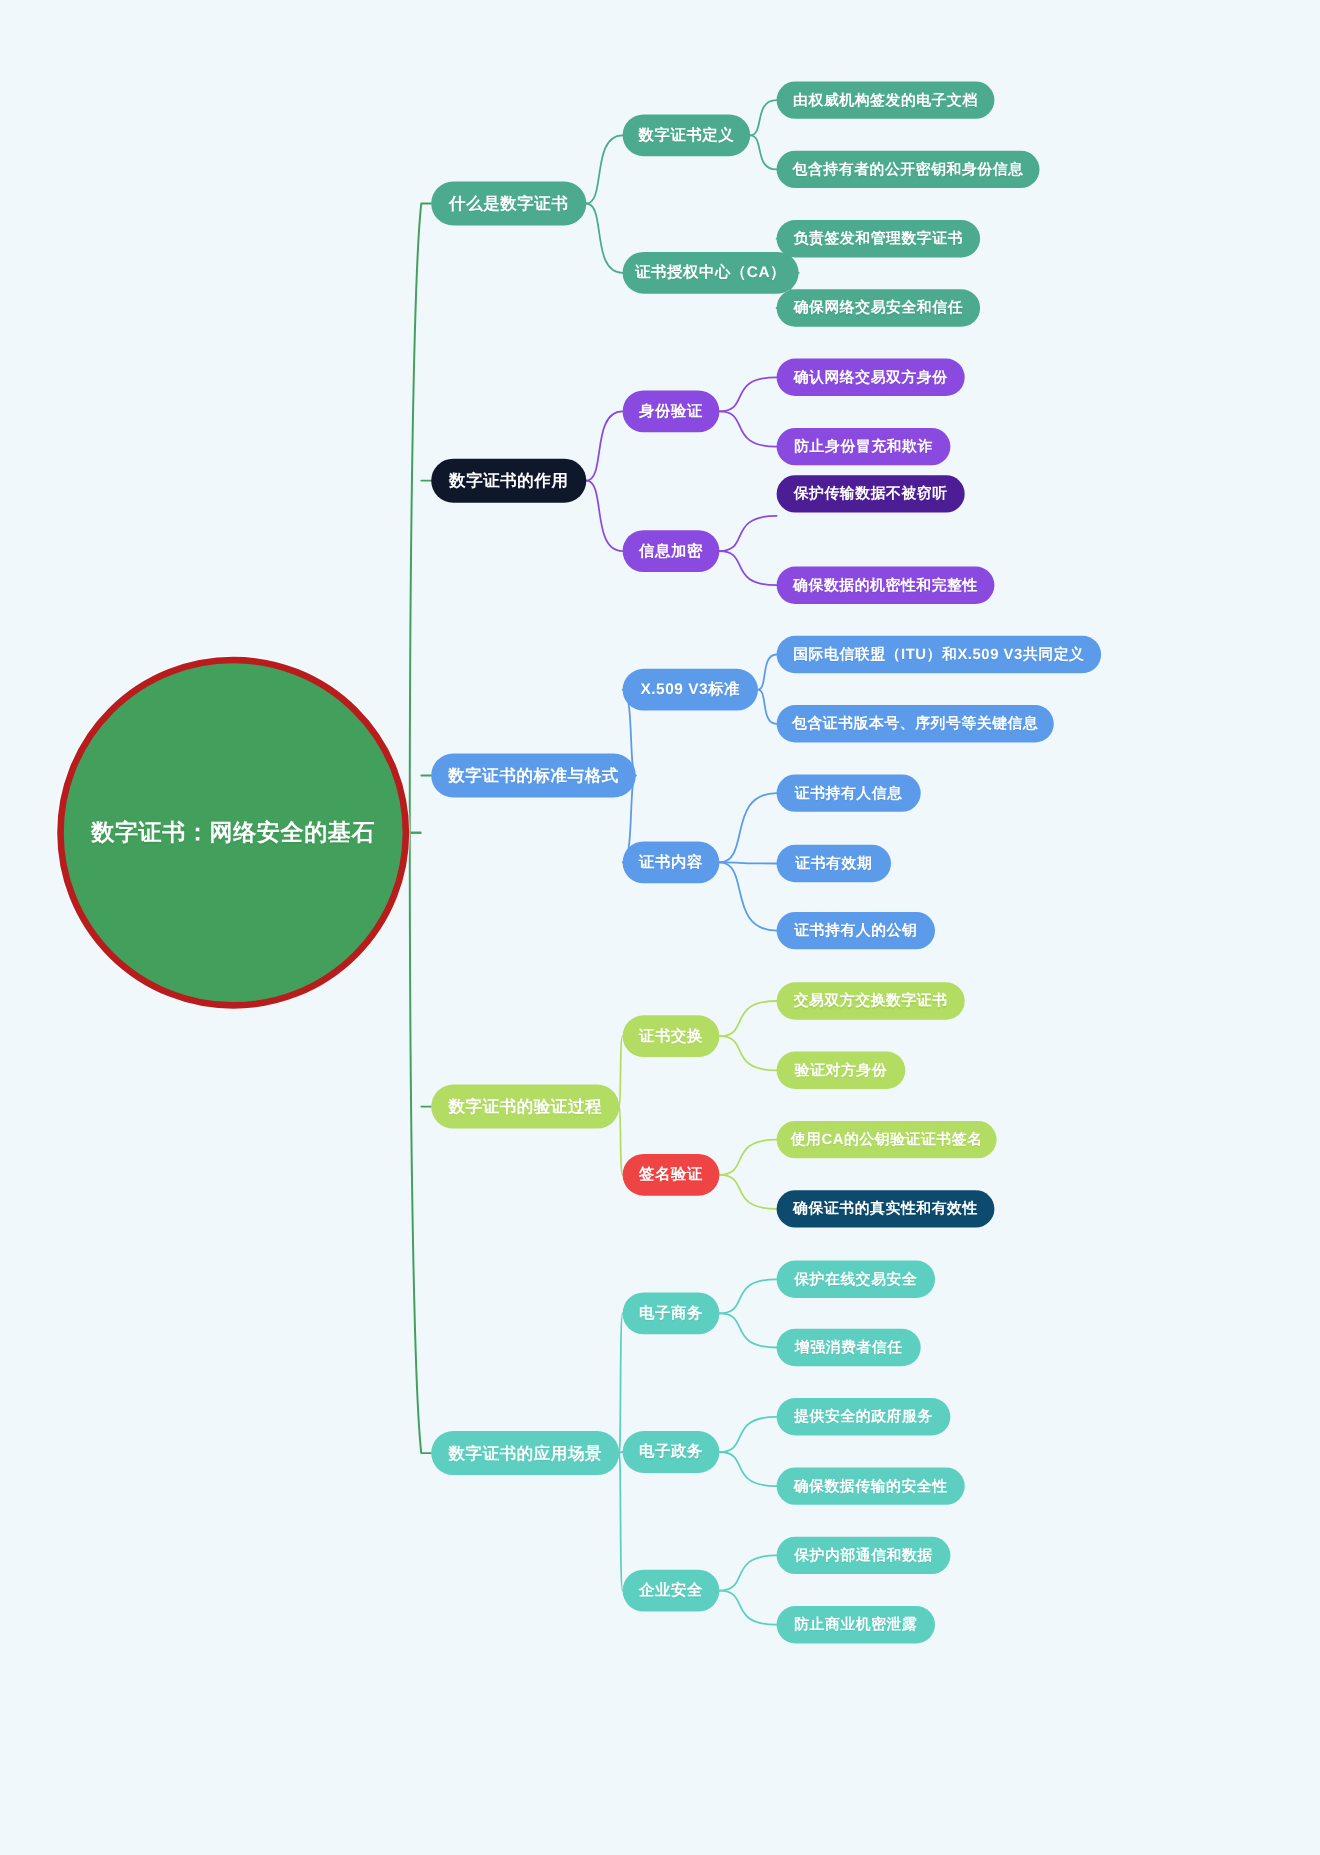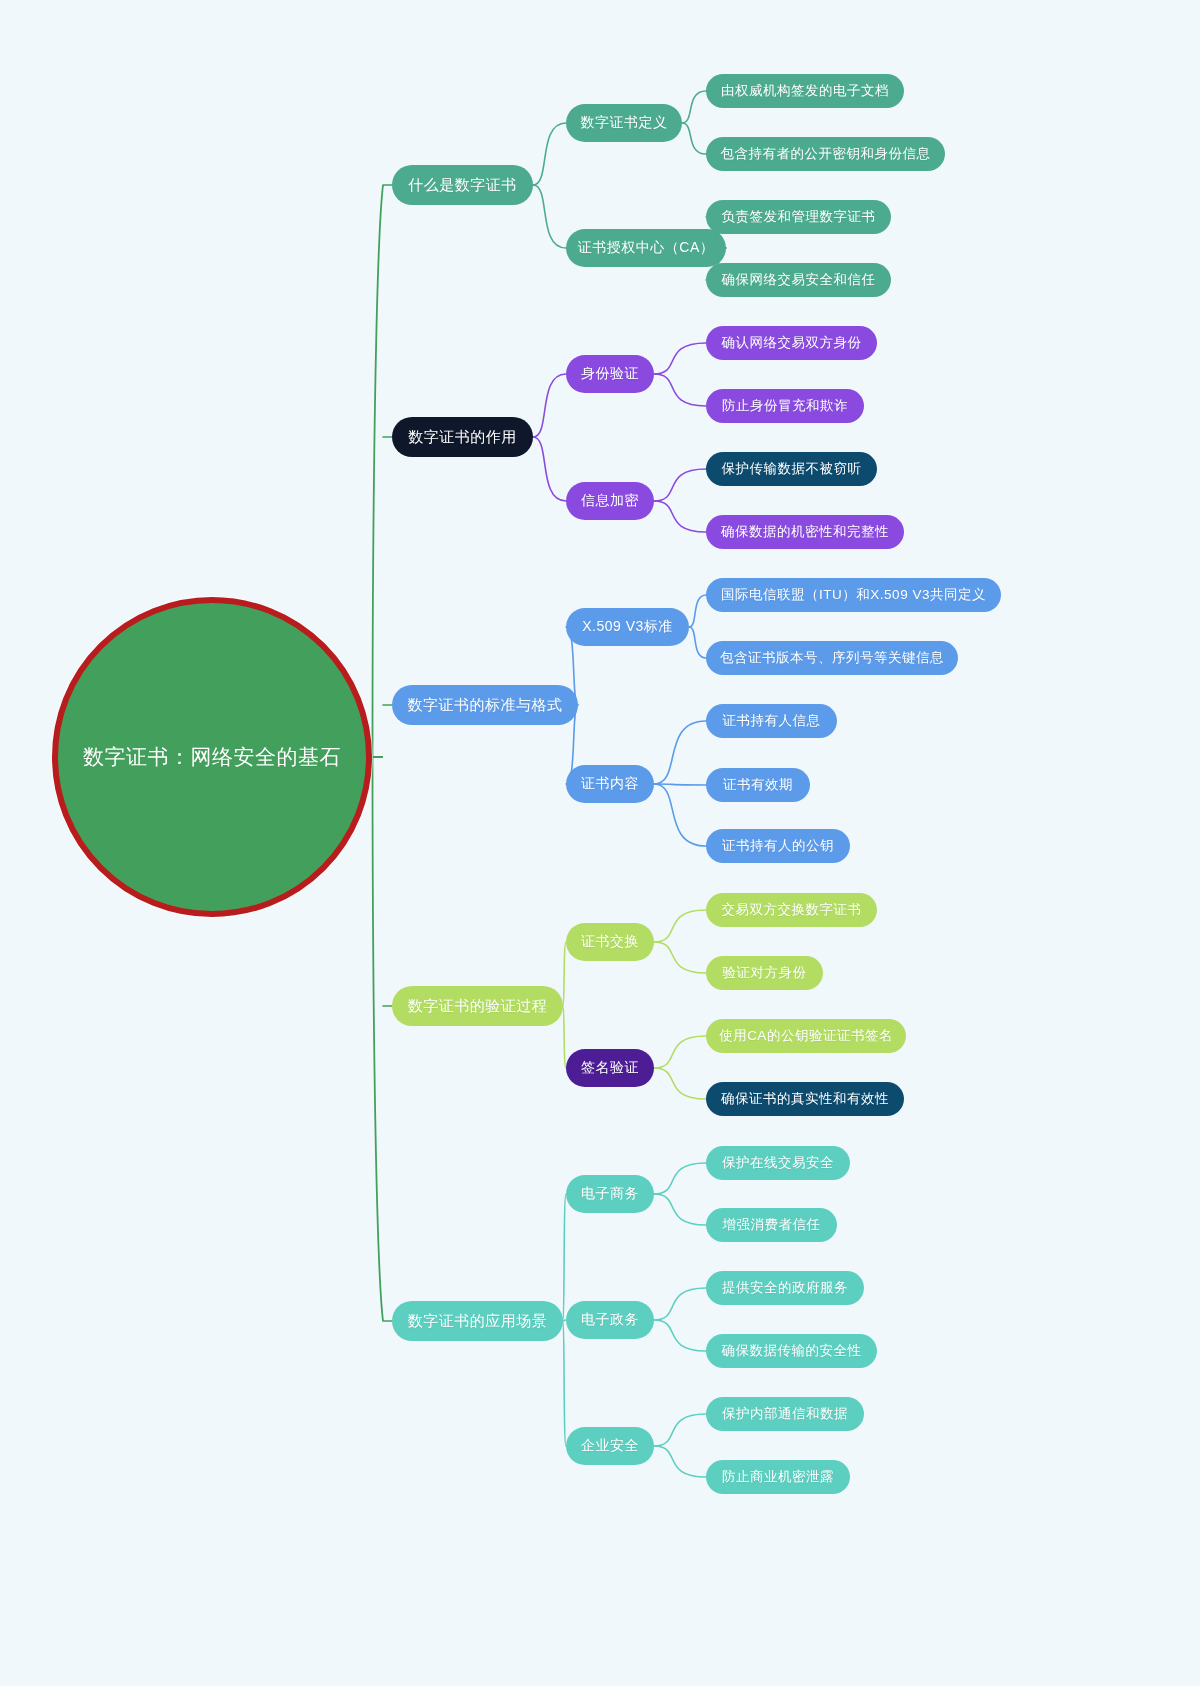--- a/index.html
+++ b/index.html
@@ -15,20 +15,21 @@
   svg.edges{position:absolute;left:0;top:0;width:1200px;height:1686px;pointer-events:none;}
 
   .node{
     position:absolute;
     display:flex;align-items:center;justify-content:center;
     box-sizing:border-box;
     color:#ffffff;
     white-space:nowrap;
     letter-spacing:.5px;
     text-shadow:0 1px 1px rgba(0,0,0,.06);
+    font-weight:bold;
   }
 
   
   .root{
     border-radius:50%;
     font-size:21px;
     border:6px solid #b91c1c;
     box-shadow:0 0 0 1px rgba(255,255,255,.55);
   }
 
@@ -135,21 +136,21 @@
       </div>
       <div class="node lvl3" style="left: 706px; top: 326px; width: 171px; background: rgb(138, 74, 224);">
         <span>确认网络交易双方身份</span>
       </div>
       <div class="node lvl3" style="left: 706px; top: 389px; width: 158px; background: rgb(138, 74, 224);">
         <span>防止身份冒充和欺诈</span>
       </div>
       <div class="node lvl2" style="left: 566px; top: 482px; width: 88px; background: rgb(138, 74, 224);">
         <span>信息加密</span>
       </div>
-      <div class="node lvl3" style="left: 706px; top: 452px; width: 171px; background: #0c4a6e; text-align: right;">
+      <div class="node lvl3" style="left: 706px; top: 432px; width: 171px; background: #4c1d95; text-align: right;">
         <span>保护传输数据不被窃听</span>
       </div>
       <div class="node lvl3" style="left: 706px; top: 515px; width: 198px; background: rgb(138, 74, 224);">
         <span>确保数据的机密性和完整性</span>
       </div>
       <div class="node lvl1" style="left: 392px; top: 685px; width: 186px; background: rgb(91, 155, 234);">
         <span>数字证书的标准与格式</span>
       </div>
       <div class="node lvl2" style="left: 566px; top: 608px; width: 123px; background: rgb(91, 155, 234);">
         <span>X.509 V3标准</span>
@@ -177,21 +178,21 @@
       </div>
       <div class="node lvl2" style="left: 566px; top: 923px; width: 88px; background: rgb(178, 221, 98);">
         <span>证书交换</span>
       </div>
       <div class="node lvl3" style="left: 706px; top: 893px; width: 171px; background: rgb(178, 221, 98);">
         <span>交易双方交换数字证书</span>
       </div>
       <div class="node lvl3" style="left: 706px; top: 956px; width: 117px; background: rgb(178, 221, 98);">
         <span>验证对方身份</span>
       </div>
-      <div class="node lvl2" style="left: 566px; top: 1049px; width: 88px; background: #4c1d95;">
+      <div class="node lvl2" style="left: 566px; top: 1049px; width: 88px; background: #ef4444;">
         <span>签名验证</span>
       </div>
       <div class="node lvl3" style="left: 706px; top: 1019px; width: 200px; background: rgb(178, 221, 98);">
         <span>使用CA的公钥验证证书签名</span>
       </div>
       <div class="node lvl3" style="left: 706px; top: 1082px; width: 198px; background: #0c4a6e;">
         <span>确保证书的真实性和有效性</span>
       </div>
       <div class="node lvl1" style="left: 392px; top: 1301px; width: 171px; background: rgb(92, 207, 192);">
         <span>数字证书的应用场景</span>

